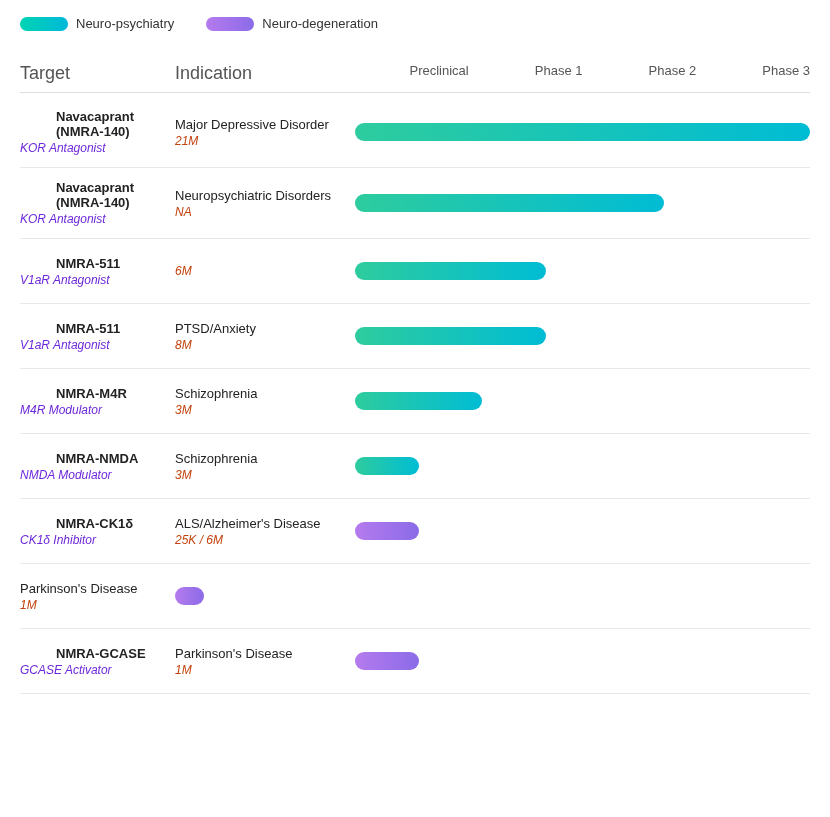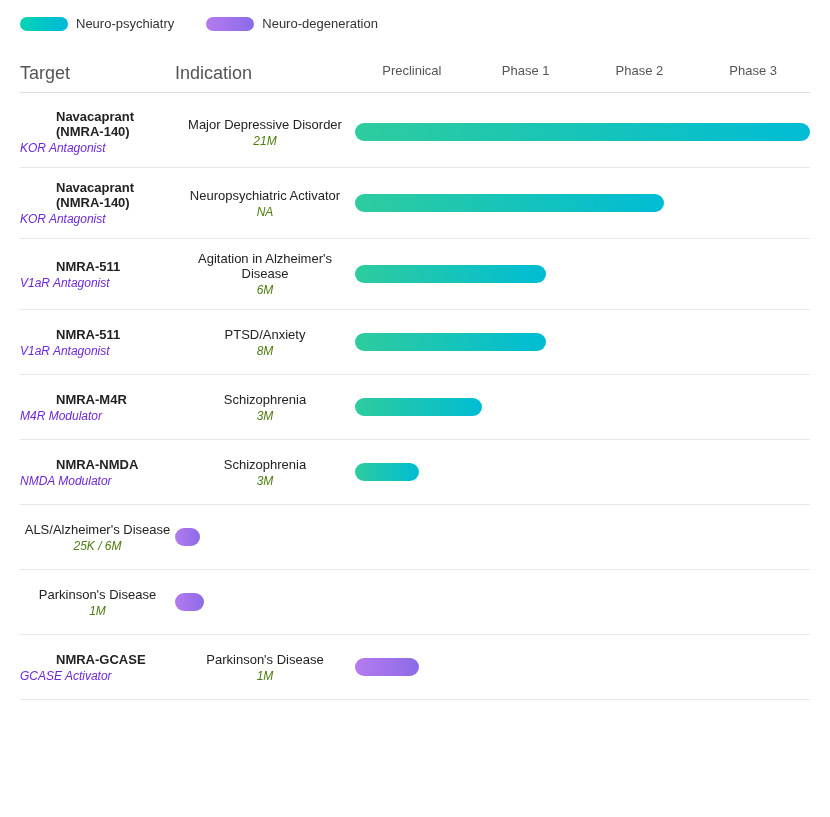--- a/index.html
+++ b/index.html
@@ -53,21 +53,21 @@
       color: #555;
       font-weight: 400;
     }
     .phases-header {
       display: grid;
       grid-template-columns: repeat(4, 1fr);
     }
     .phase-label {
       font-size: 13px;
       color: #555;
-      text-align: center;
+      text-align: right;
     }
 
     
     .data-row {
       display: grid;
       grid-template-columns: 155px 180px 1fr;
       padding: 12px 0;
       border-bottom: 1px solid #e8e8e8;
       align-items: center;
     }
@@ -84,29 +84,28 @@
     }
     .target-type {
       font-size: 12px;
       color: #6d28d9;
       font-style: italic;
     }
     .indication-cell {
       display: flex;
       flex-direction: column;
       gap: 2px;
-      text-align: center;
     }
     .indication-name {
       font-size: 13px;
       color: #222;
     }
     .indication-cost {
       font-size: 12px;
-      color: #4d7c0f;
+      color: #c2410c;
       font-style: italic;
     }
     .bar-area {
       position: relative;
       display: grid;
       grid-template-columns: repeat(4, 1fr);
       height: 40px;
       align-items: center;
     }
     .bar-wrapper {
@@ -169,36 +168,35 @@
         <div class="bar bar-neuro" style="left:0%; width:100%;"></div>
       </div>
     </div>
   </div>
       <div class="data-row">
     <div class="target-cell">
       <span class="target-name">Navacaprant (NMRA-140)</span>
       <span class="target-type">KOR Antagonist</span>
     </div>
     <div class="indication-cell">
-      <span class="indication-name">Neuropsychiatric Activator</span>
+      <span class="indication-name">Neuropsychiatric Disorders</span>
       <span class="indication-cost">NA</span>
     </div>
     <div class="bar-area">
       <div class="bar-wrapper">
         <div class="bar bar-neuro" style="left:0%; width:68%;"></div>
       </div>
     </div>
   </div>
       <div class="data-row">
     <div class="target-cell">
       <span class="target-name">NMRA-511</span>
       <span class="target-type">V1aR Antagonist</span>
     </div>
     <div class="indication-cell">
-      <span class="indication-name">Agitation in Alzheimer's Disease</span>
       <span class="indication-cost">6M</span>
     </div>
     <div class="bar-area">
       <div class="bar-wrapper">
         <div class="bar bar-neuro" style="left:0%; width:42%;"></div>
       </div>
     </div>
   </div>
       <div class="data-row">
     <div class="target-cell">
@@ -239,20 +237,24 @@
       <span class="indication-name">Schizophrenia</span>
       <span class="indication-cost">3M</span>
     </div>
     <div class="bar-area">
       <div class="bar-wrapper">
         <div class="bar bar-neuro" style="left:0%; width:14%;"></div>
       </div>
     </div>
   </div>
       <div class="data-row">
+    <div class="target-cell">
+      <span class="target-name">NMRA-CK1δ</span>
+      <span class="target-type">CK1δ Inhibitor</span>
+    </div>
     <div class="indication-cell">
       <span class="indication-name">ALS/Alzheimer's Disease</span>
       <span class="indication-cost">25K / 6M</span>
     </div>
     <div class="bar-area">
       <div class="bar-wrapper">
         <div class="bar bar-degen" style="left:0%; width:14%;"></div>
       </div>
     </div>
   </div>

